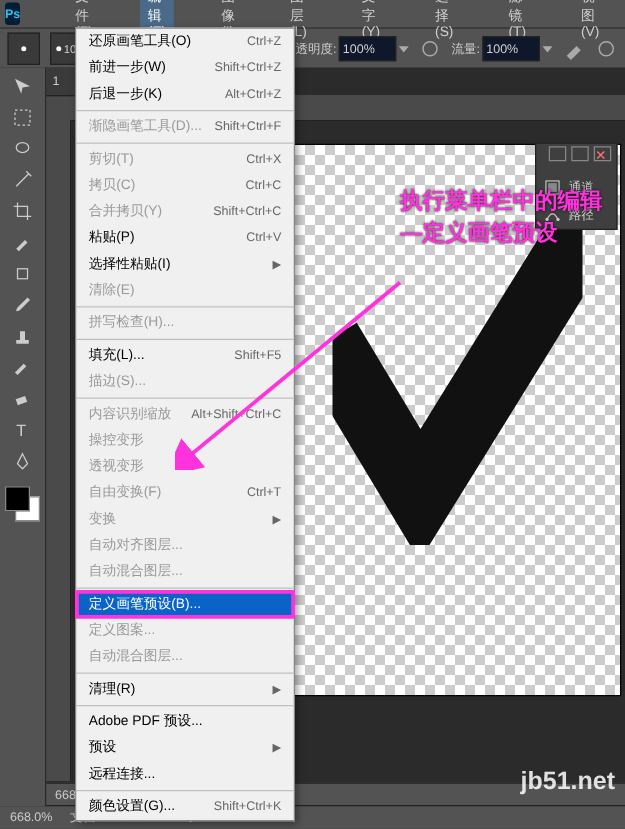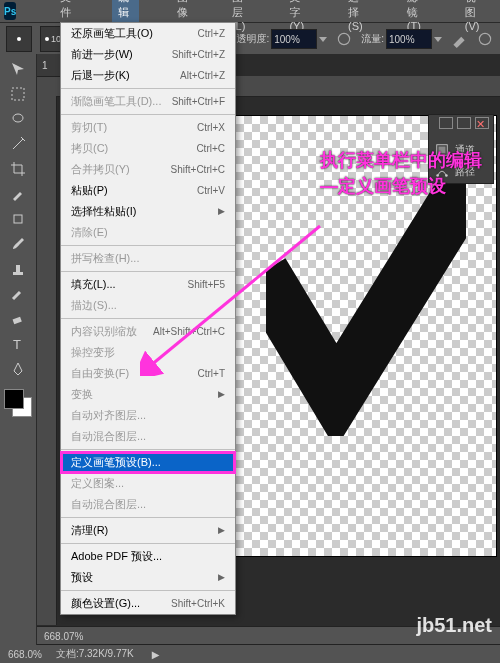--- a/index.html
+++ b/index.html
@@ -343,20 +343,23 @@
     </div>
   <div class="dd-sep"></div>
   <div class="dd-row disabled">
       <span>内容识别缩放</span>
       <span class="dd-shortcut">Alt+Shift+Ctrl+C</span>
     </div>
   <div class="dd-row disabled">
       <span>操控变形</span>
     </div>
   <div class="dd-row disabled">
+      <span>透视变形</span>
+    </div>
+  <div class="dd-row disabled">
       <span>自由变换(F)</span>
       <span class="dd-shortcut">Ctrl+T</span>
     </div>
   <div class="dd-row disabled">
       <span>变换</span>
       <span class="dd-arrow">▶</span>
     </div>
   <div class="dd-row disabled">
       <span>自动对齐图层...</span>
     </div>
@@ -378,20 +381,23 @@
       <span>清理(R)</span>
       <span class="dd-arrow">▶</span>
     </div>
   <div class="dd-sep"></div>
   <div class="dd-row">
       <span>Adobe PDF 预设...</span>
     </div>
   <div class="dd-row">
       <span>预设</span>
       <span class="dd-arrow">▶</span>
+    </div>
+  <div class="dd-row">
+      <span>远程连接...</span>
     </div>
   <div class="dd-sep"></div>
   <div class="dd-row">
       <span>颜色设置(G)...</span>
       <span class="dd-shortcut">Shift+Ctrl+K</span>
     </div>
 
 </div>
 
 <div class="workspace">

